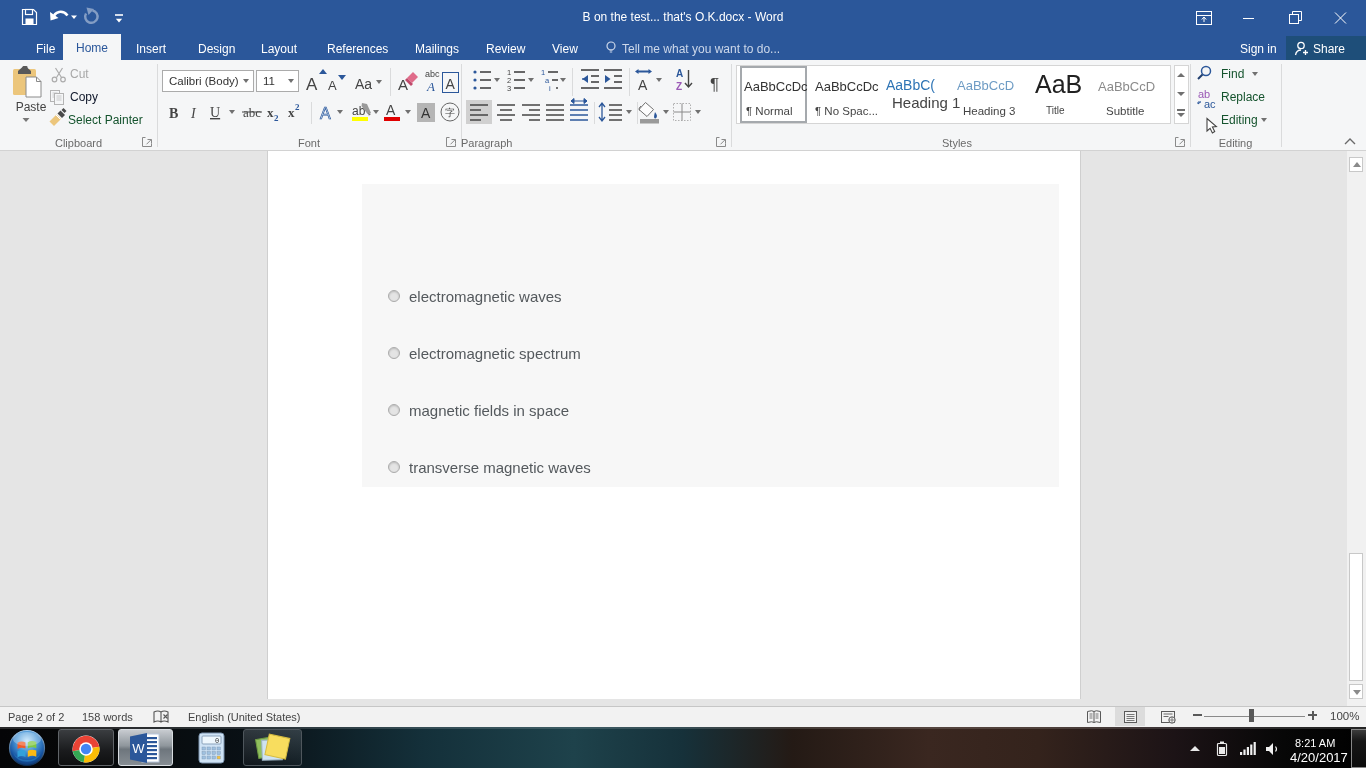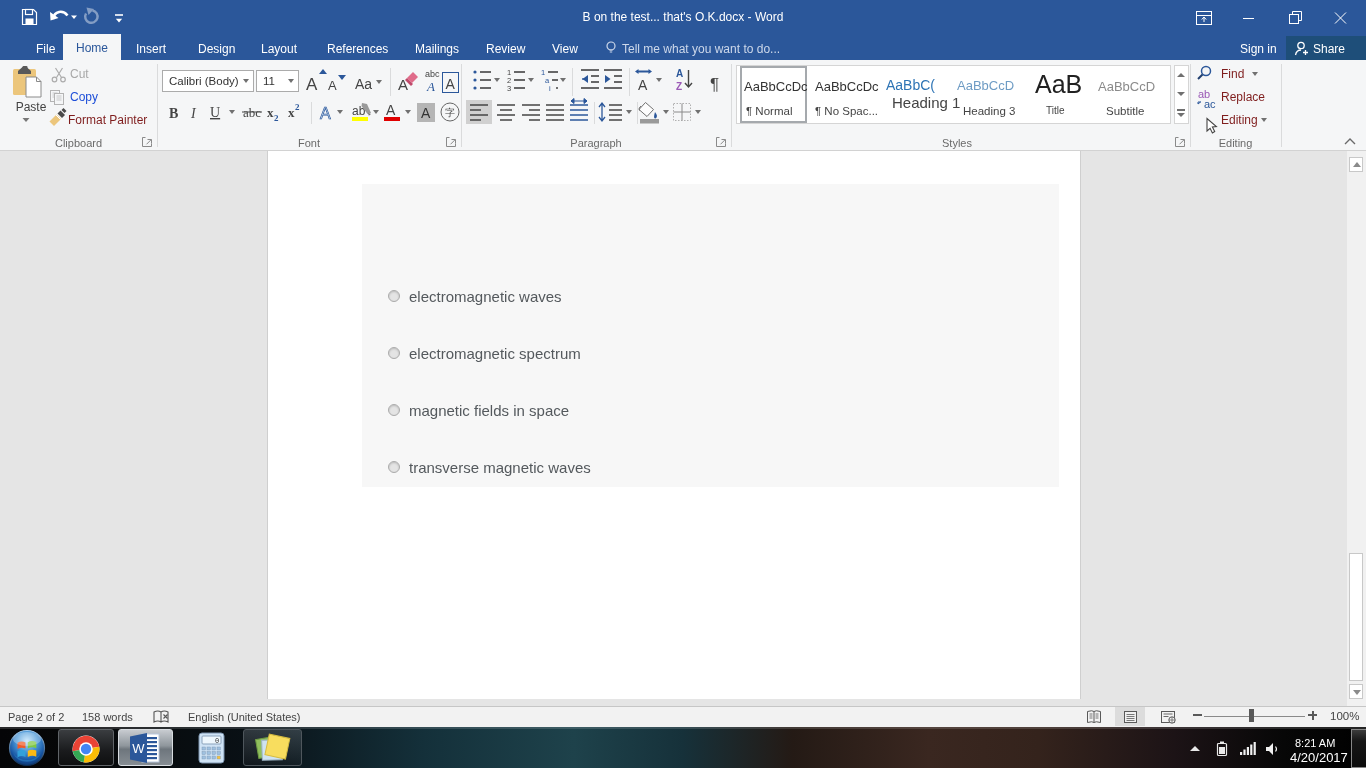--- a/index.html
+++ b/index.html
@@ -14,21 +14,21 @@
 .tab { color:#fff; font-size:12px; top:42px; }
 #hometab { left:63px; top:34px; width:58px; height:26px; background:#f5f6f7; color:#2b579a; font-size:12px; text-align:center; line-height:28px; }
 #tellme { color:#cdd8ea; font-size:12px; top:42px; }
 #signin { color:#fff; font-size:12px; top:42px; }
 #sharebtn { left:1286px; top:36px; width:80px; height:24px; background:#1e4e79; color:#fff; font-size:12px; }
 
 
 #ribbon { left:0; top:60px; width:1366px; height:91px; background:#f5f6f7; border-bottom:1px solid #d2d2d2; }
 .gsep { position:absolute; top:4px; width:1px; height:83px; background:#dadbdc; }
 .glabel { position:absolute; top:77px; font-size:11px; color:#6a6a6a; }
-.ric { position:absolute; font-size:12px; color:#7f1d1d; }
+.ric { position:absolute; font-size:12px; color:#14532d; }
 .dd { position:absolute; width:0; height:0; border-left:3px solid transparent; border-right:3px solid transparent; border-top:4px solid #707070; }
 .combo { position:absolute; background:#fff; border:1px solid #ababab; font-size:11.5px; color:#333; }
 
 
 #docarea { left:0; top:151px; width:1366px; height:555px; background:#e5e5e5; }
 #page { position:absolute; left:267px; top:0; width:814px; height:548px; background:#fff; border-left:1px solid #cfcfcf; border-right:1px solid #cfcfcf; }
 #quiz { position:absolute; left:94px; top:33px; width:697px; height:303px; background:#f7f7f7; }
 .qtext { position:absolute; left:19px; top:24px; width:660px; font-size:15px; line-height:20px; color:#55595c; letter-spacing:-0.08px; }
 .opt { position:absolute; left:47px; font-size:15px; color:#54595d; }
 .radio { position:absolute; left:26px; width:12px; height:12px; border-radius:50%; background:#e4e4e4; border:1px solid #ababab; box-shadow:inset 0 1px 2px rgba(0,0,0,.18); }
@@ -113,21 +113,21 @@
 <div class="abs" id="ribbon"></div>
 
 <div class="gsep" style="left:157px;top:64px"></div>
 <div class="gsep" style="left:461px;top:64px"></div>
 <div class="gsep" style="left:731px;top:64px"></div>
 <div class="gsep" style="left:1190px;top:64px"></div>
 <div class="gsep" style="left:1281px;top:64px"></div>
 
 <div class="glabel" style="left:0;top:137px;width:157px;text-align:center">Clipboard</div>
 <div class="glabel" style="left:157px;top:137px;width:304px;text-align:center">Font</div>
-<div class="glabel" style="left:461px;top:137px;width:270px;text-align:center">Paragraph</div>
+<div class="glabel" style="left:461px;top:137px;width:270px;">Paragraph</div>
 <div class="glabel" style="left:731px;top:137px;width:452px;text-align:center">Styles</div>
 <div class="glabel" style="left:1190px;top:137px;width:91px;text-align:center">Editing</div>
 
 <svg class="abs" style="left:0;top:60px" width="1366" height="91" viewBox="0 0 1366 91" id="ribsvg">
 
   <g stroke="#8a8a8a" fill="none">
     <path d="M145.5 77.5 h-3 v9 h9 v-3"></path>
     <path d="M147.5 79.5 h4 v4 M151 79.8 l-4.5 4.5"></path>
     <path d="M449.5 77.5 h-3 v9 h9 v-3"></path>
     <path d="M451.5 79.5 h4 v4 M455 79.8 l-4.5 4.5"></path>
@@ -340,22 +340,22 @@
   <circle cx="1206" cy="11" r="4.5" fill="none" stroke="#2b579a" stroke-width="1.5"></circle>
   <line x1="1202.5" y1="14.5" x2="1198" y2="19" stroke="#1f3e6e" stroke-width="2"></line>
   <text x="1198" y="38" font-size="11" fill="#9b59b6" font-family="Liberation Sans">ab</text>
   <text x="1204" y="48" font-size="11" fill="#2b579a" font-family="Liberation Sans">ac</text>
   <path d="M1198 44 v-2 l3 0 M1198 44 l2.5 -2" stroke="#2b579a" fill="none"></path>
   <path d="M1207 58.5 l0 12.5 l3.1 -2.7 l2.3 4.6 l2.3 -1.4 l-2.3 -4.5 l4 -0.4 z" fill="#fff" stroke="#444" stroke-width="1.1"></path>
 </svg>
 
 <div class="abs" style="left:10px;top:100px;width:42px;text-align:center;font-size:12px;color:#444">Paste</div>
 <div class="abs ric" style="left:70px;top:67px;color:#a8a8a8">Cut</div>
-<div class="abs ric" style="left:70px;top:90px;color:#1d4ed8">Copy</div>
-<div class="abs ric" style="left:68px;top:113px">Format Painter</div>
+<div class="abs ric" style="left:70px;top:90px;color:#0f172a">Copy</div>
+<div class="abs ric" style="left:68px;top:113px">Select Painter</div>
 
 <div class="combo" style="left:162px;top:70px;width:92px;height:22px;line-height:20px;padding-left:6px">Calibri (Body)</div>
 <div class="dd" style="left:243px;top:79px"></div>
 <div class="combo" style="left:256px;top:70px;width:43px;height:22px;line-height:20px;padding-left:6px">11</div>
 <div class="dd" style="left:288px;top:79px"></div>
 
 <div class="abs" style="left:736px;top:65px;width:435px;height:59px;background:#fff;border:1px solid #d5d5d5"></div>
 <div class="abs" style="left:740px;top:66px;width:67px;height:57px;background:#fff;border:2px solid #a5a9ad"></div>
 <div class="abs" style="left:744px;top:79px;font-size:13px;color:#333">AaBbCcDc</div>
 <div class="abs" style="left:746px;top:105px;font-size:11.5px;color:#444">¶ Normal</div>

